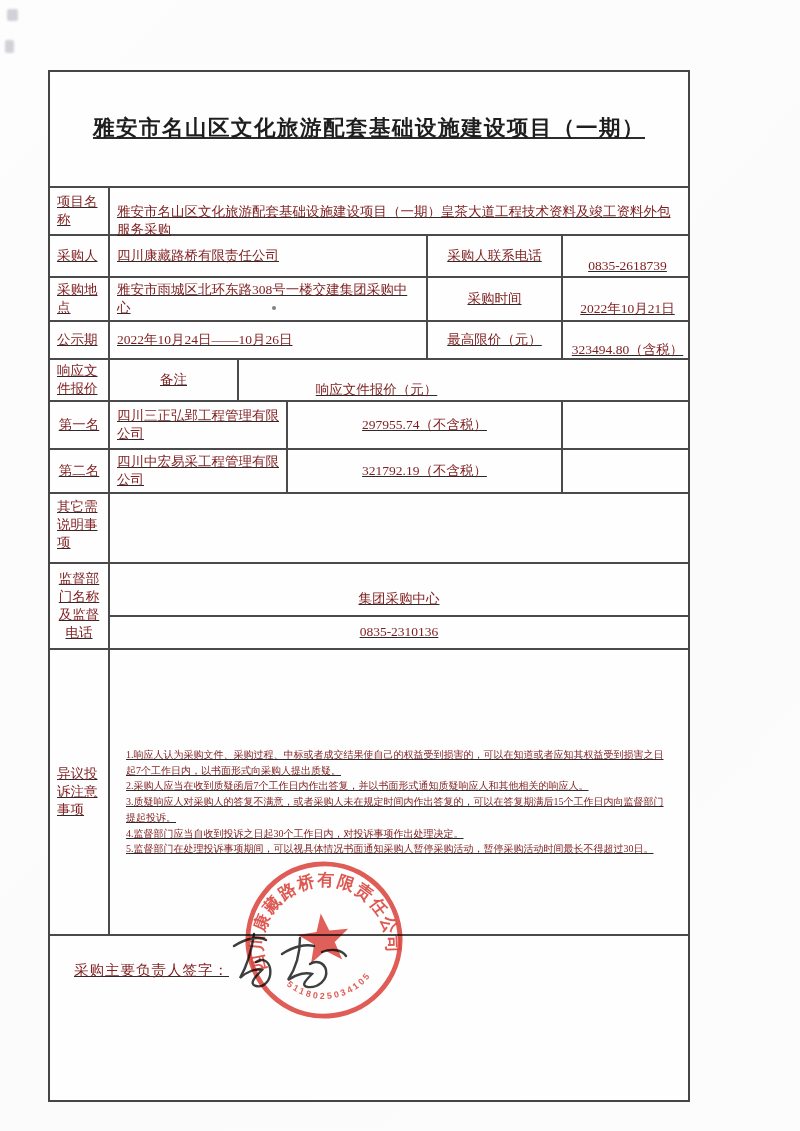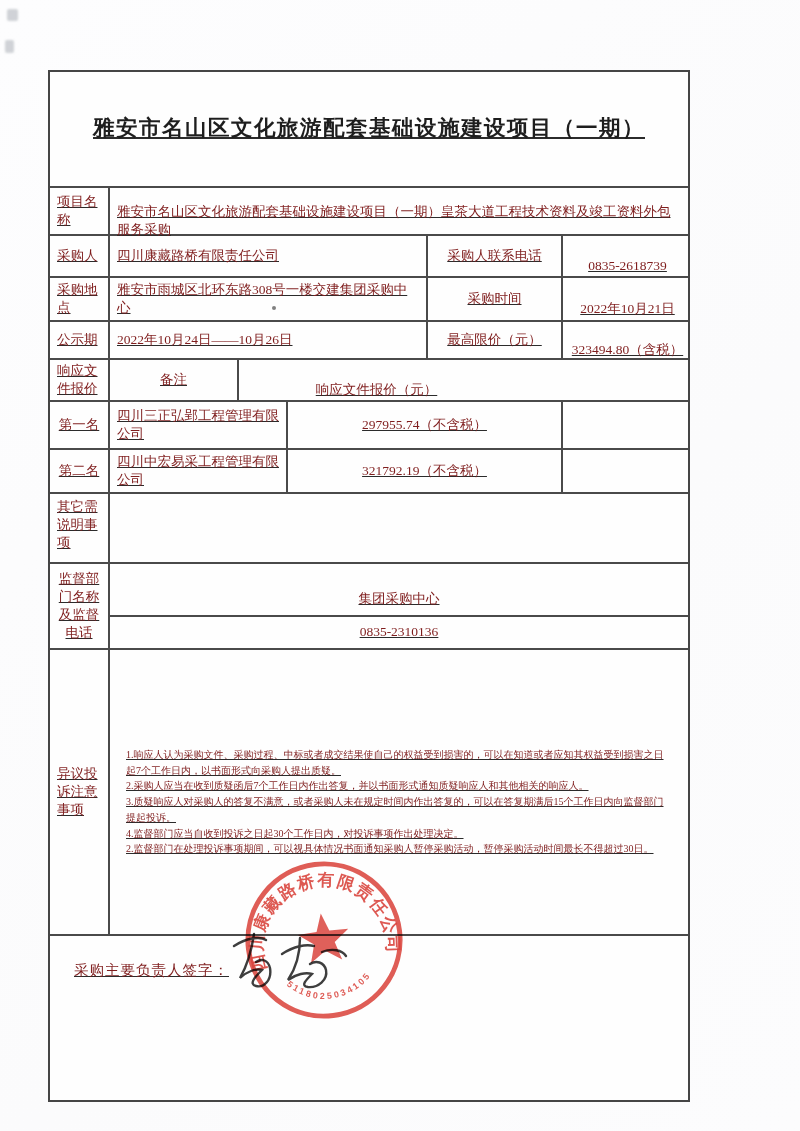--- a/index.html
+++ b/index.html
@@ -148,21 +148,21 @@
     </div>
 
     <div class="row h286">
       <div class="cell lab">异议投诉注意事项</div>
       <div class="cell grow">
         <div class="objection-text">
           <div>1.响应人认为采购文件、采购过程、中标或者成交结果使自己的权益受到损害的，可以在知道或者应知其权益受到损害之日起7个工作日内，以书面形式向采购人提出质疑。</div>
           <div>2.采购人应当在收到质疑函后7个工作日内作出答复，并以书面形式通知质疑响应人和其他相关的响应人。</div>
           <div>3.质疑响应人对采购人的答复不满意，或者采购人未在规定时间内作出答复的，可以在答复期满后15个工作日内向监督部门提起投诉。</div>
           <div>4.监督部门应当自收到投诉之日起30个工作日内，对投诉事项作出处理决定。</div>
-          <div>2.监督部门在处理投诉事项期间，可以视具体情况书面通知采购人暂停采购活动，暂停采购活动时间最长不得超过30日。</div>
+          <div>5.监督部门在处理投诉事项期间，可以视具体情况书面通知采购人暂停采购活动，暂停采购活动时间最长不得超过30日。</div>
         </div>
       </div>
     </div>
 
     <div class="row h50">
       <div class="cell grow sign-cell">采购主要负责人签字：</div>
     </div>
   </div>
 
   <div class="ink-dot"></div>

